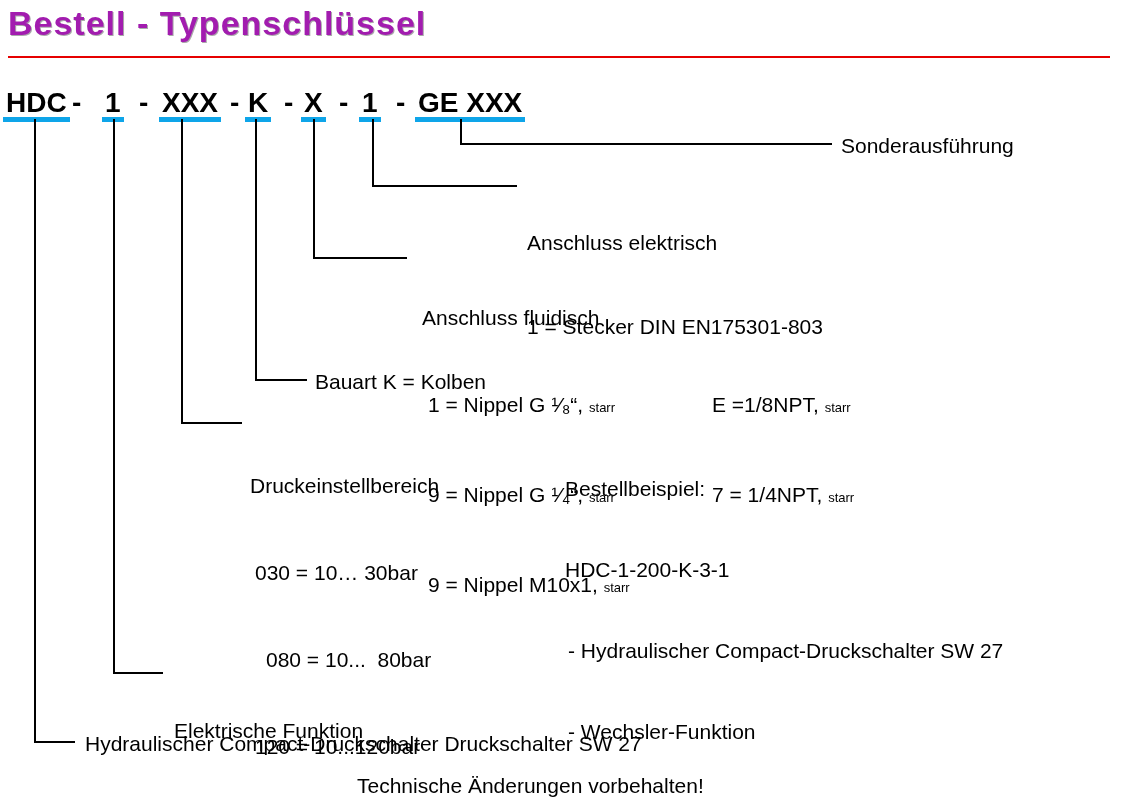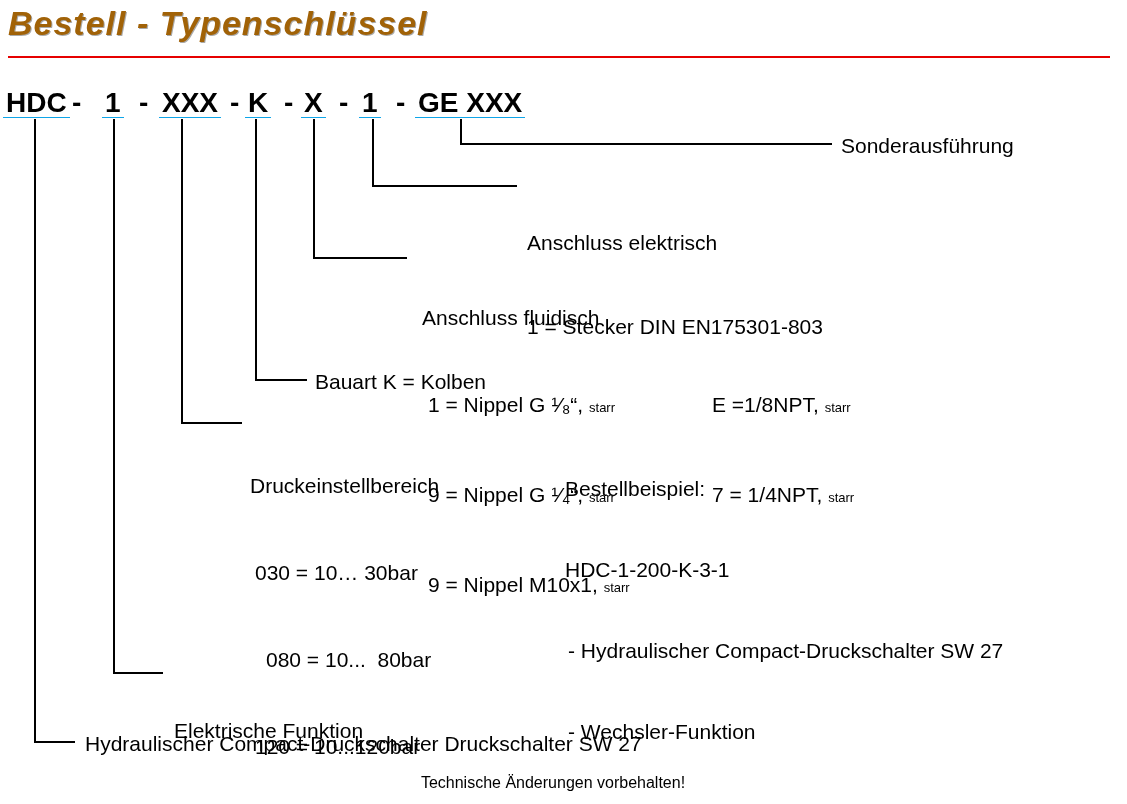--- a/index.html
+++ b/index.html
@@ -1,39 +1,39 @@
 <!DOCTYPE html>
 <html><head>
 <meta charset="utf-8">
 <style>
   html,body{margin:0;padding:0;background:#fff;}
   body{width:1127px;height:804px;position:relative;overflow:hidden;
        font-family:"Liberation Sans","DejaVu Sans",sans-serif;color:#000;}
   .abs{position:absolute;}
   
-  .page-title{left:8px;top:4px;font-size:34px;font-weight:bold;font-style:italic;
-              color:#a16207;letter-spacing:1px;text-shadow:1px 1px 0 #aaa;}
+  .page-title{left:8px;top:4px;font-size:34px;font-weight:bold;
+              color:#a21caf;letter-spacing:1px;text-shadow:1px 1px 0 #aaa;}
   .rule-red{left:8px;top:56px;width:1102px;height:2px;background:#e60000;}
   
   .code-row{left:0;top:90px;width:1127px;height:34px;}
   .seg{position:absolute;top:0;font-size:28px;font-weight:bold;line-height:26px;
-       border-bottom:1px solid #0ea5e9;padding:0 3px 1px 3px;white-space:pre;}
+       border-bottom:5px solid #0ea5e9;padding:0 3px 1px 3px;white-space:pre;}
   .dash{position:absolute;top:0;font-size:28px;font-weight:bold;line-height:26px;}
   
   .conn{position:absolute;border-left:2px solid #000;border-bottom:2px solid #000;
         box-sizing:border-box;}
   
   .lbl{position:absolute;font-size:21px;line-height:28px;white-space:pre;}
   .small{font-size:13px;}
   .fluid-left{display:inline-block;width:284px;}
   .list{position:absolute;font-size:21px;line-height:29px;white-space:pre;}
   .beispiel{position:absolute;left:565px;top:421px;font-size:21px;line-height:27px;
             white-space:pre;}
   .beispiel .b{font-weight:normal;}
-  .footer{left:328px;top:774px;width:450px;text-align:center;font-size:16px;}
+  .footer{left:357px;top:774px;width:450px;text-align:left;font-size:21px;}
 </style>
 </head>
 <body>
 
 <div class="abs page-title">Bestell - Typenschlüssel</div>
 <div class="abs rule-red"></div>
 
 <div class="abs code-row">
   <span class="seg" style="left:3px">HDC</span>
   <span class="dash" style="left:72px">-</span>

